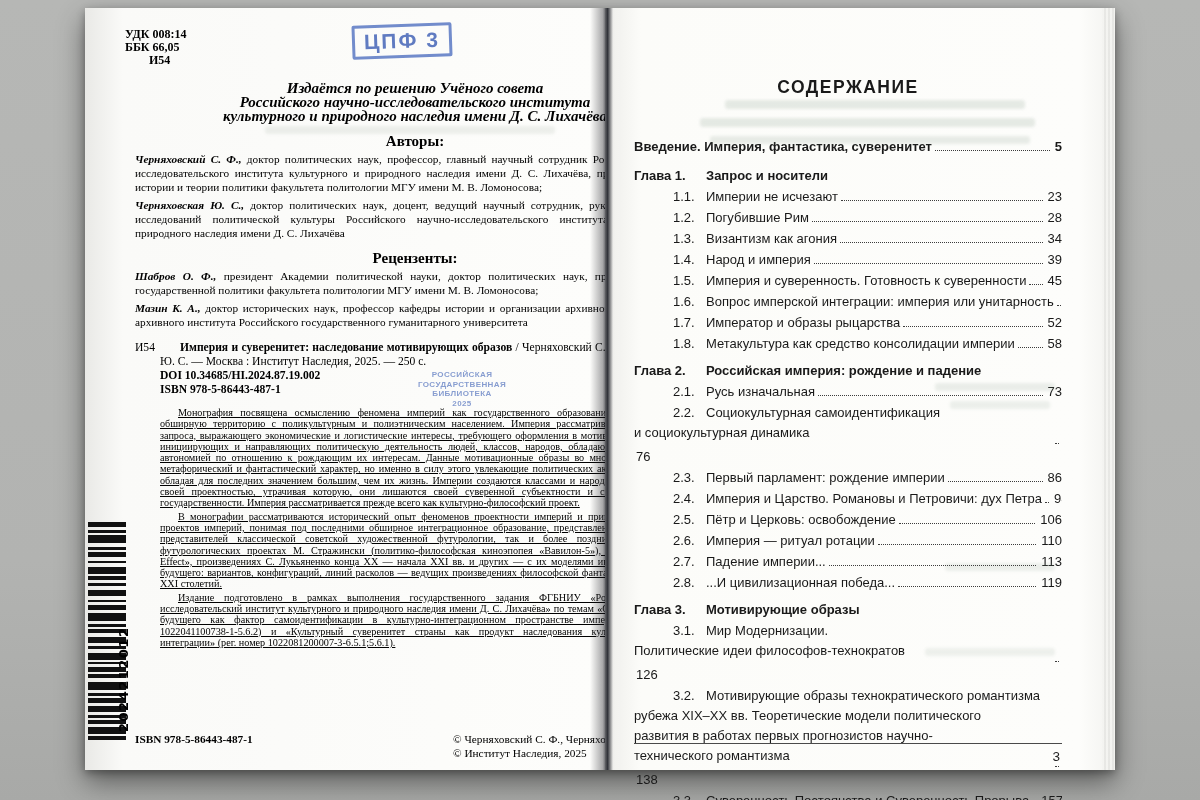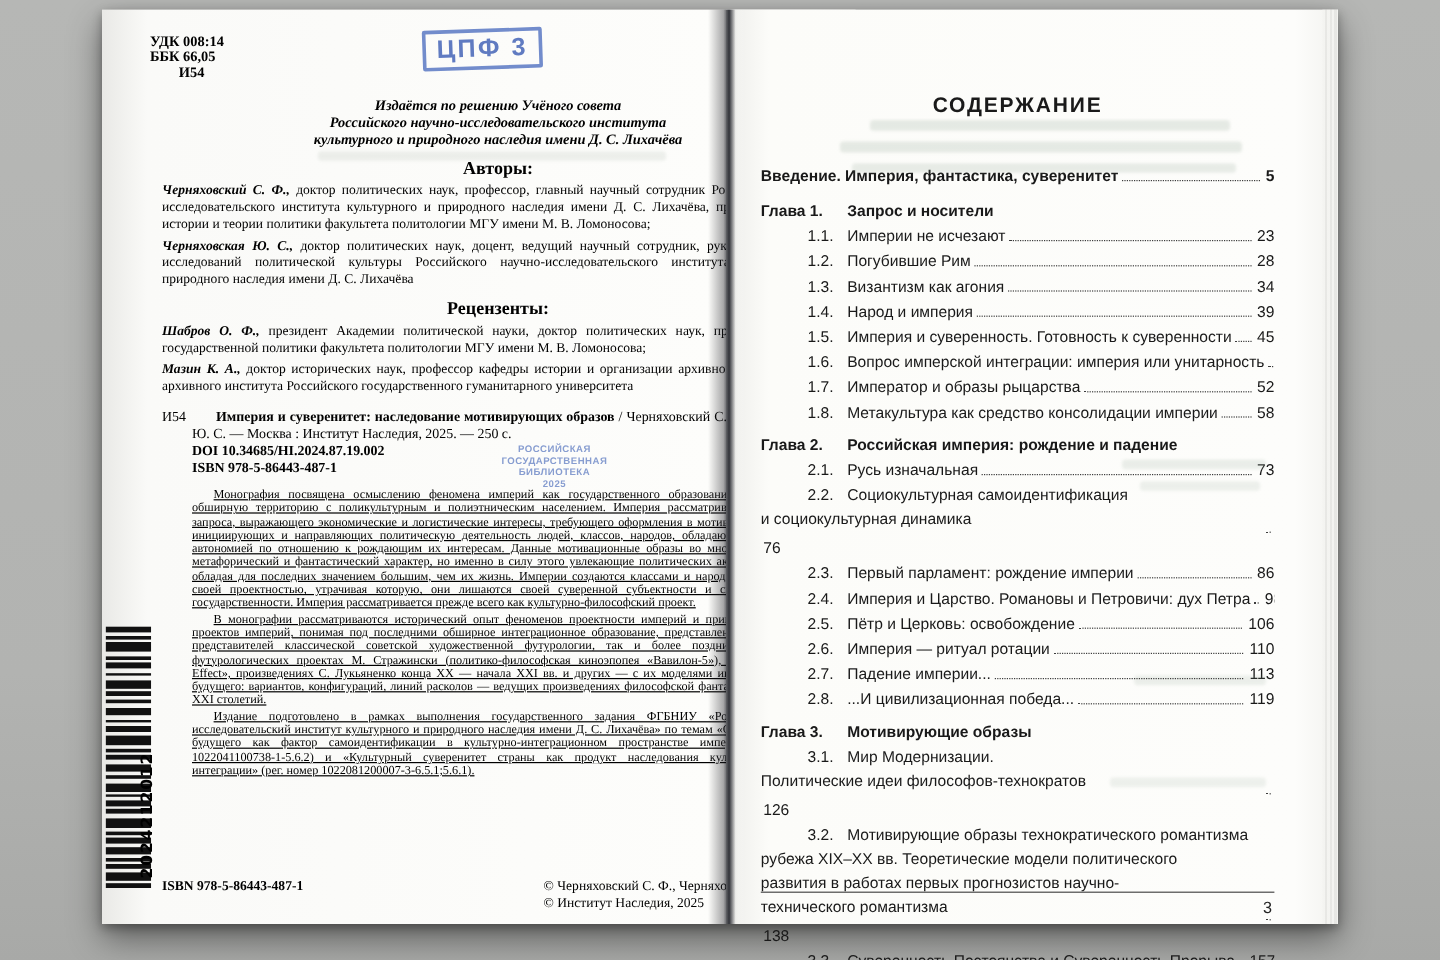--- a/index.html
+++ b/index.html
@@ -21,21 +21,21 @@
   .spine{position:absolute;left:505px;top:0;width:32px;height:762px;z-index:3;pointer-events:none;
     background:linear-gradient(90deg,rgba(0,0,0,0) 0,rgba(30,30,36,.38) 40%,rgba(10,12,20,.82) 55%,rgba(255,255,255,.15) 72%,rgba(0,0,0,0) 100%);}
 
   
   .udk-top{font-size:12px;line-height:13px;font-weight:bold;margin-left:-10px;}
   .udk-top .i54{padding-left:24px;}
   .stamp-tspf{position:absolute;left:267px;top:16px;color:#4565b8;border:3px solid #5b79c4;
     padding:1px 9px;font:bold 21px/26px "Liberation Sans",sans-serif;letter-spacing:2px;
     transform:rotate(-2deg);opacity:.85;border-radius:2px;}
   .edition-note{margin-top:14px;text-align:center;font-style:italic;font-weight:bold;
-    font-size:12px;line-height:14px;}
+    font-size:15px;line-height:14px;}
   .sec-head{margin-top:12px;text-align:center;font-weight:bold;font-size:15px;line-height:13px;}
   .para{margin:4px 0 0 0;font-size:11.3px;line-height:14px;text-align:justify;}
   .pname{font-weight:bold;font-style:italic;}
   .biblio{position:relative;margin-top:12px;padding-left:25px;font-size:11.6px;line-height:14px;}
   .biblio-code{position:absolute;left:0;top:0;}
   .biblio-title{margin:0;text-indent:20px;text-align:justify;}
   .biblio-title .b{font-weight:bold;}
   .biblio-doi,.biblio-isbn{font-weight:bold;}
   .rgb-stamp{position:absolute;left:252px;top:29px;width:150px;text-align:center;color:#7b93cc;
     font:bold 8px/9.5px "Liberation Sans",sans-serif;letter-spacing:.4px;opacity:.9;}

